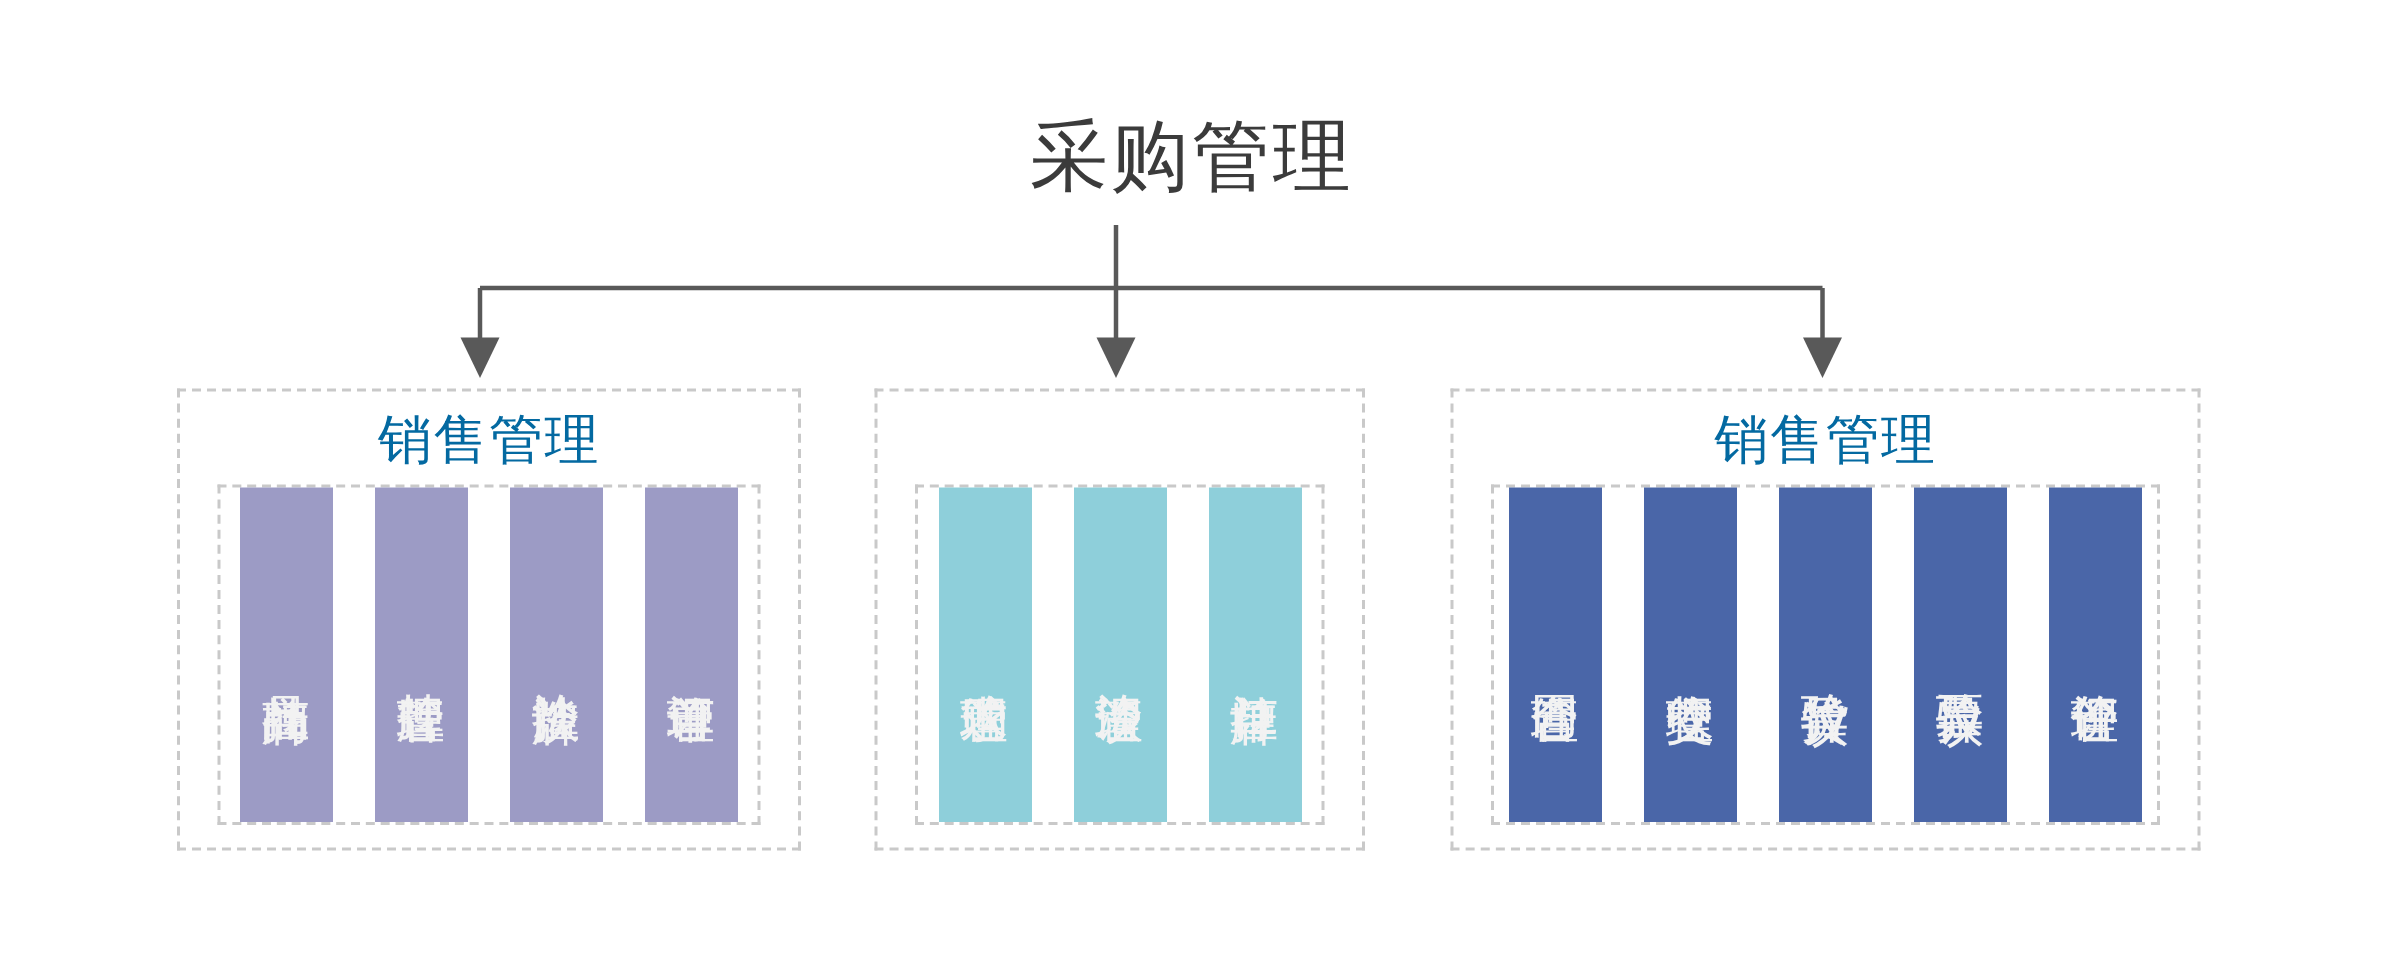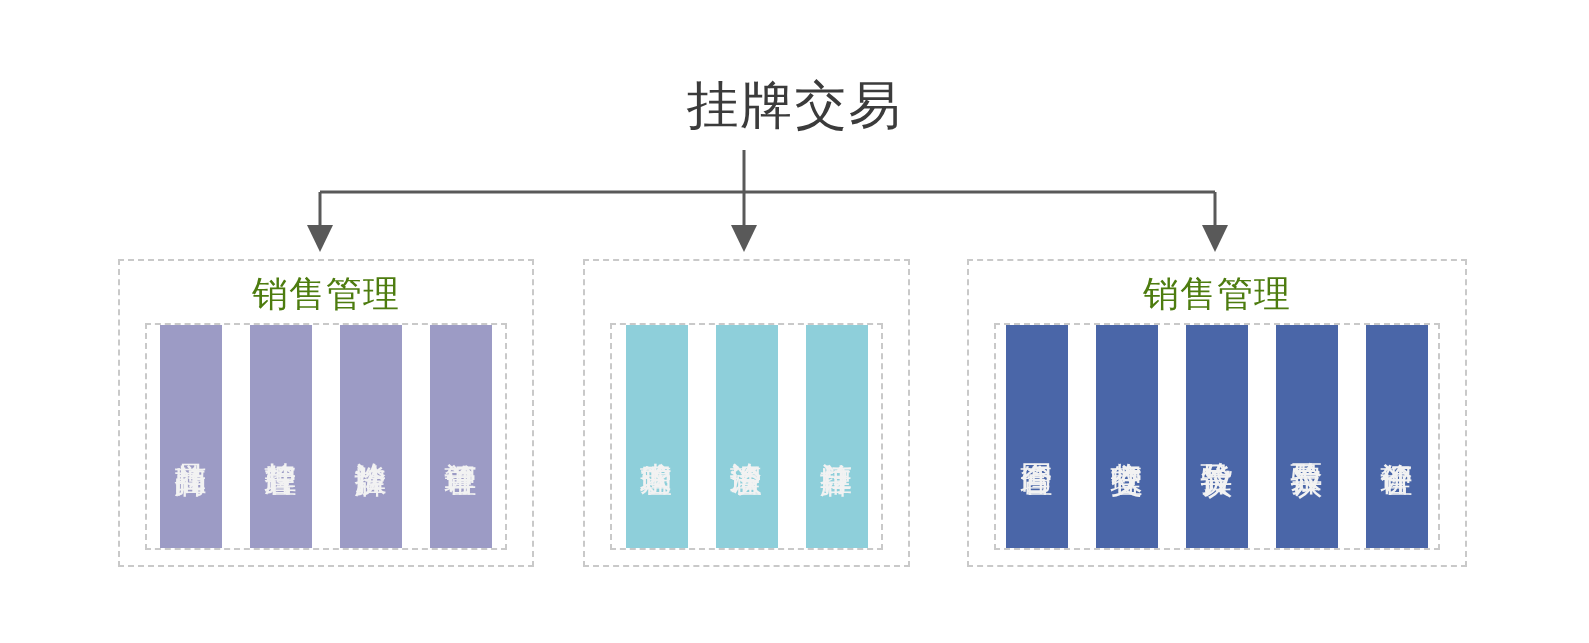--- a/index.html
+++ b/index.html
@@ -53,21 +53,21 @@
     background: transparent;
   }
   .group-title {
     position: absolute;
     left: 0;
     top: 10px;
     width: 100%;
     text-align: center;
     font-size: 36px;
     line-height: 46px;
-    color: #4d7c0f;
+    color: #0369a1;
     letter-spacing: 1px;
     white-space: nowrap;
   }
   .group-inner {
     position: absolute;
     left: 25px;
     right: 25px;
     top: 62px;
     bottom: 15px;
     border: 2px dashed #c9c9c9;
@@ -99,21 +99,21 @@
   }
   .chip.purple { background: #9c9bc5; }
   .chip.teal   { background: #8ecfda; }
   .chip.blue   { background: #4a66a8; }
 </style>
 </head>
 <body>
 
 <div id="canvas">
 
-  <div class="root-title">挂牌交易</div>
+  <div class="root-title">采购管理</div>
 
   <svg id="connectors" viewBox="0 0 1589 643" width="1589" height="643">
 
     <line x1="744" y1="150" x2="744" y2="192" stroke="#595959" stroke-width="3"></line>
 
     <line x1="320" y1="192" x2="1215" y2="192" stroke="#595959" stroke-width="3"></line>
 
     <line x1="320" y1="192" x2="320" y2="228" stroke="#595959" stroke-width="3"></line>
     <polygon points="307,225 333,225 320,252" fill="#595959"></polygon>
 

